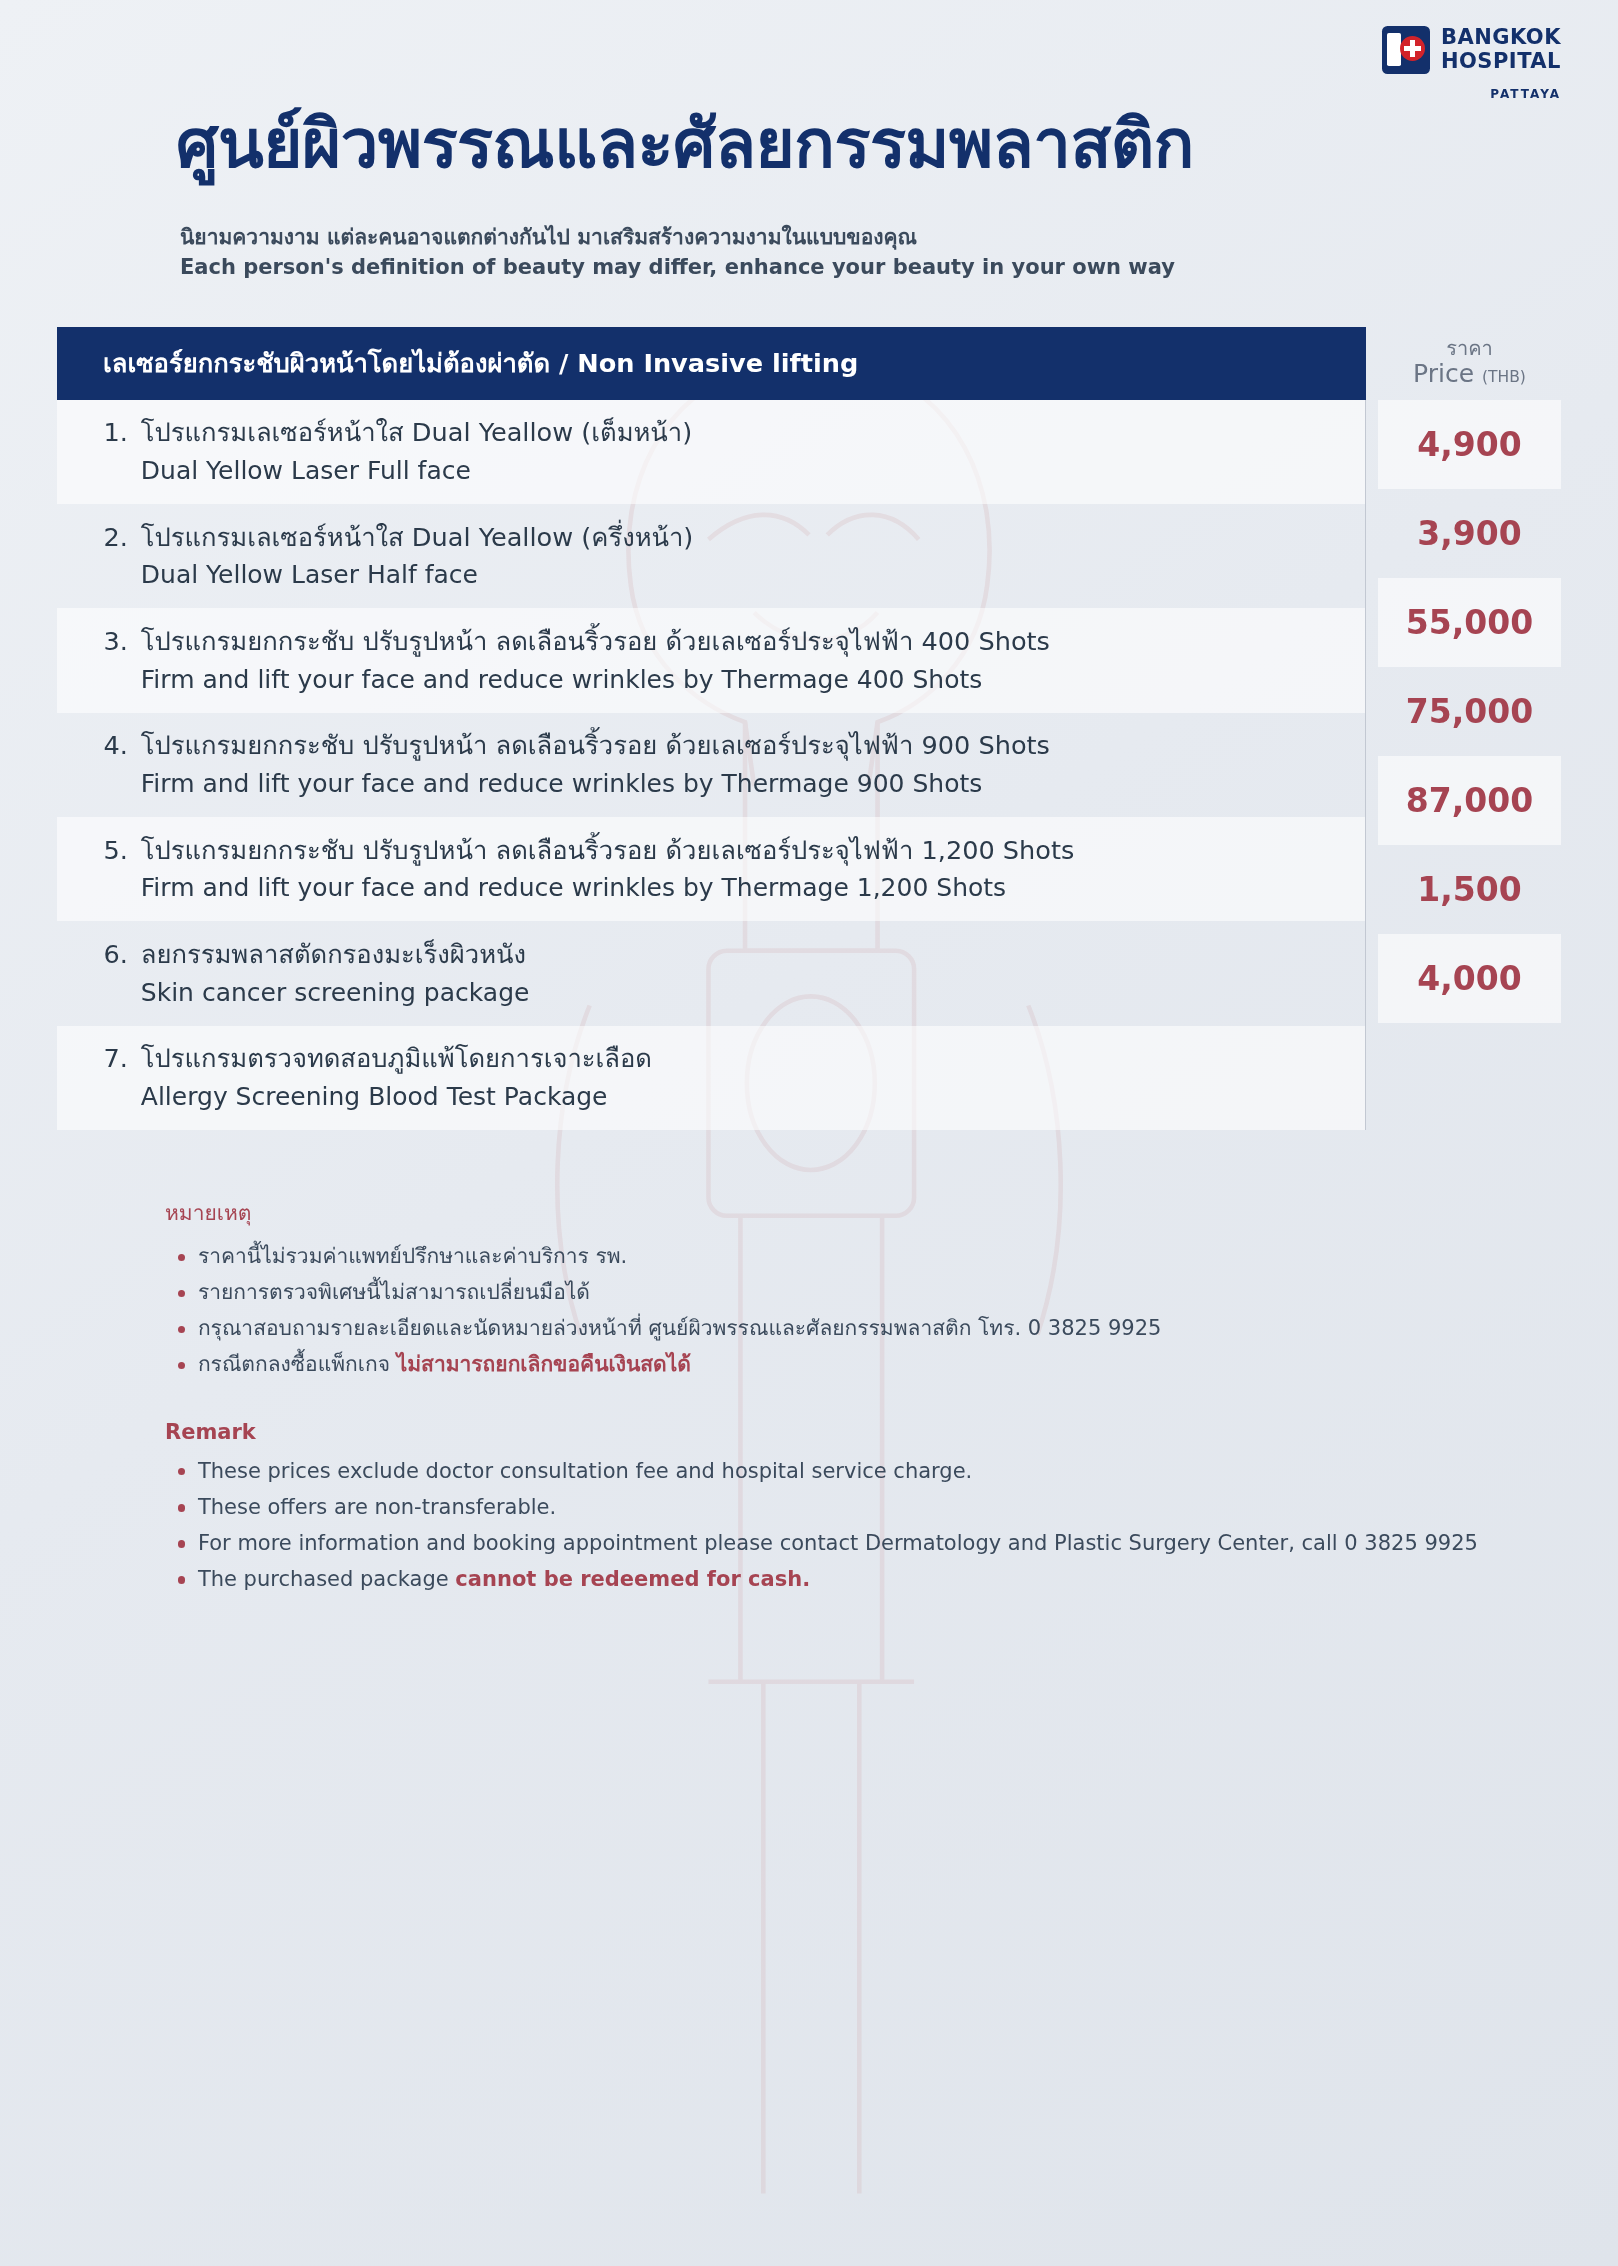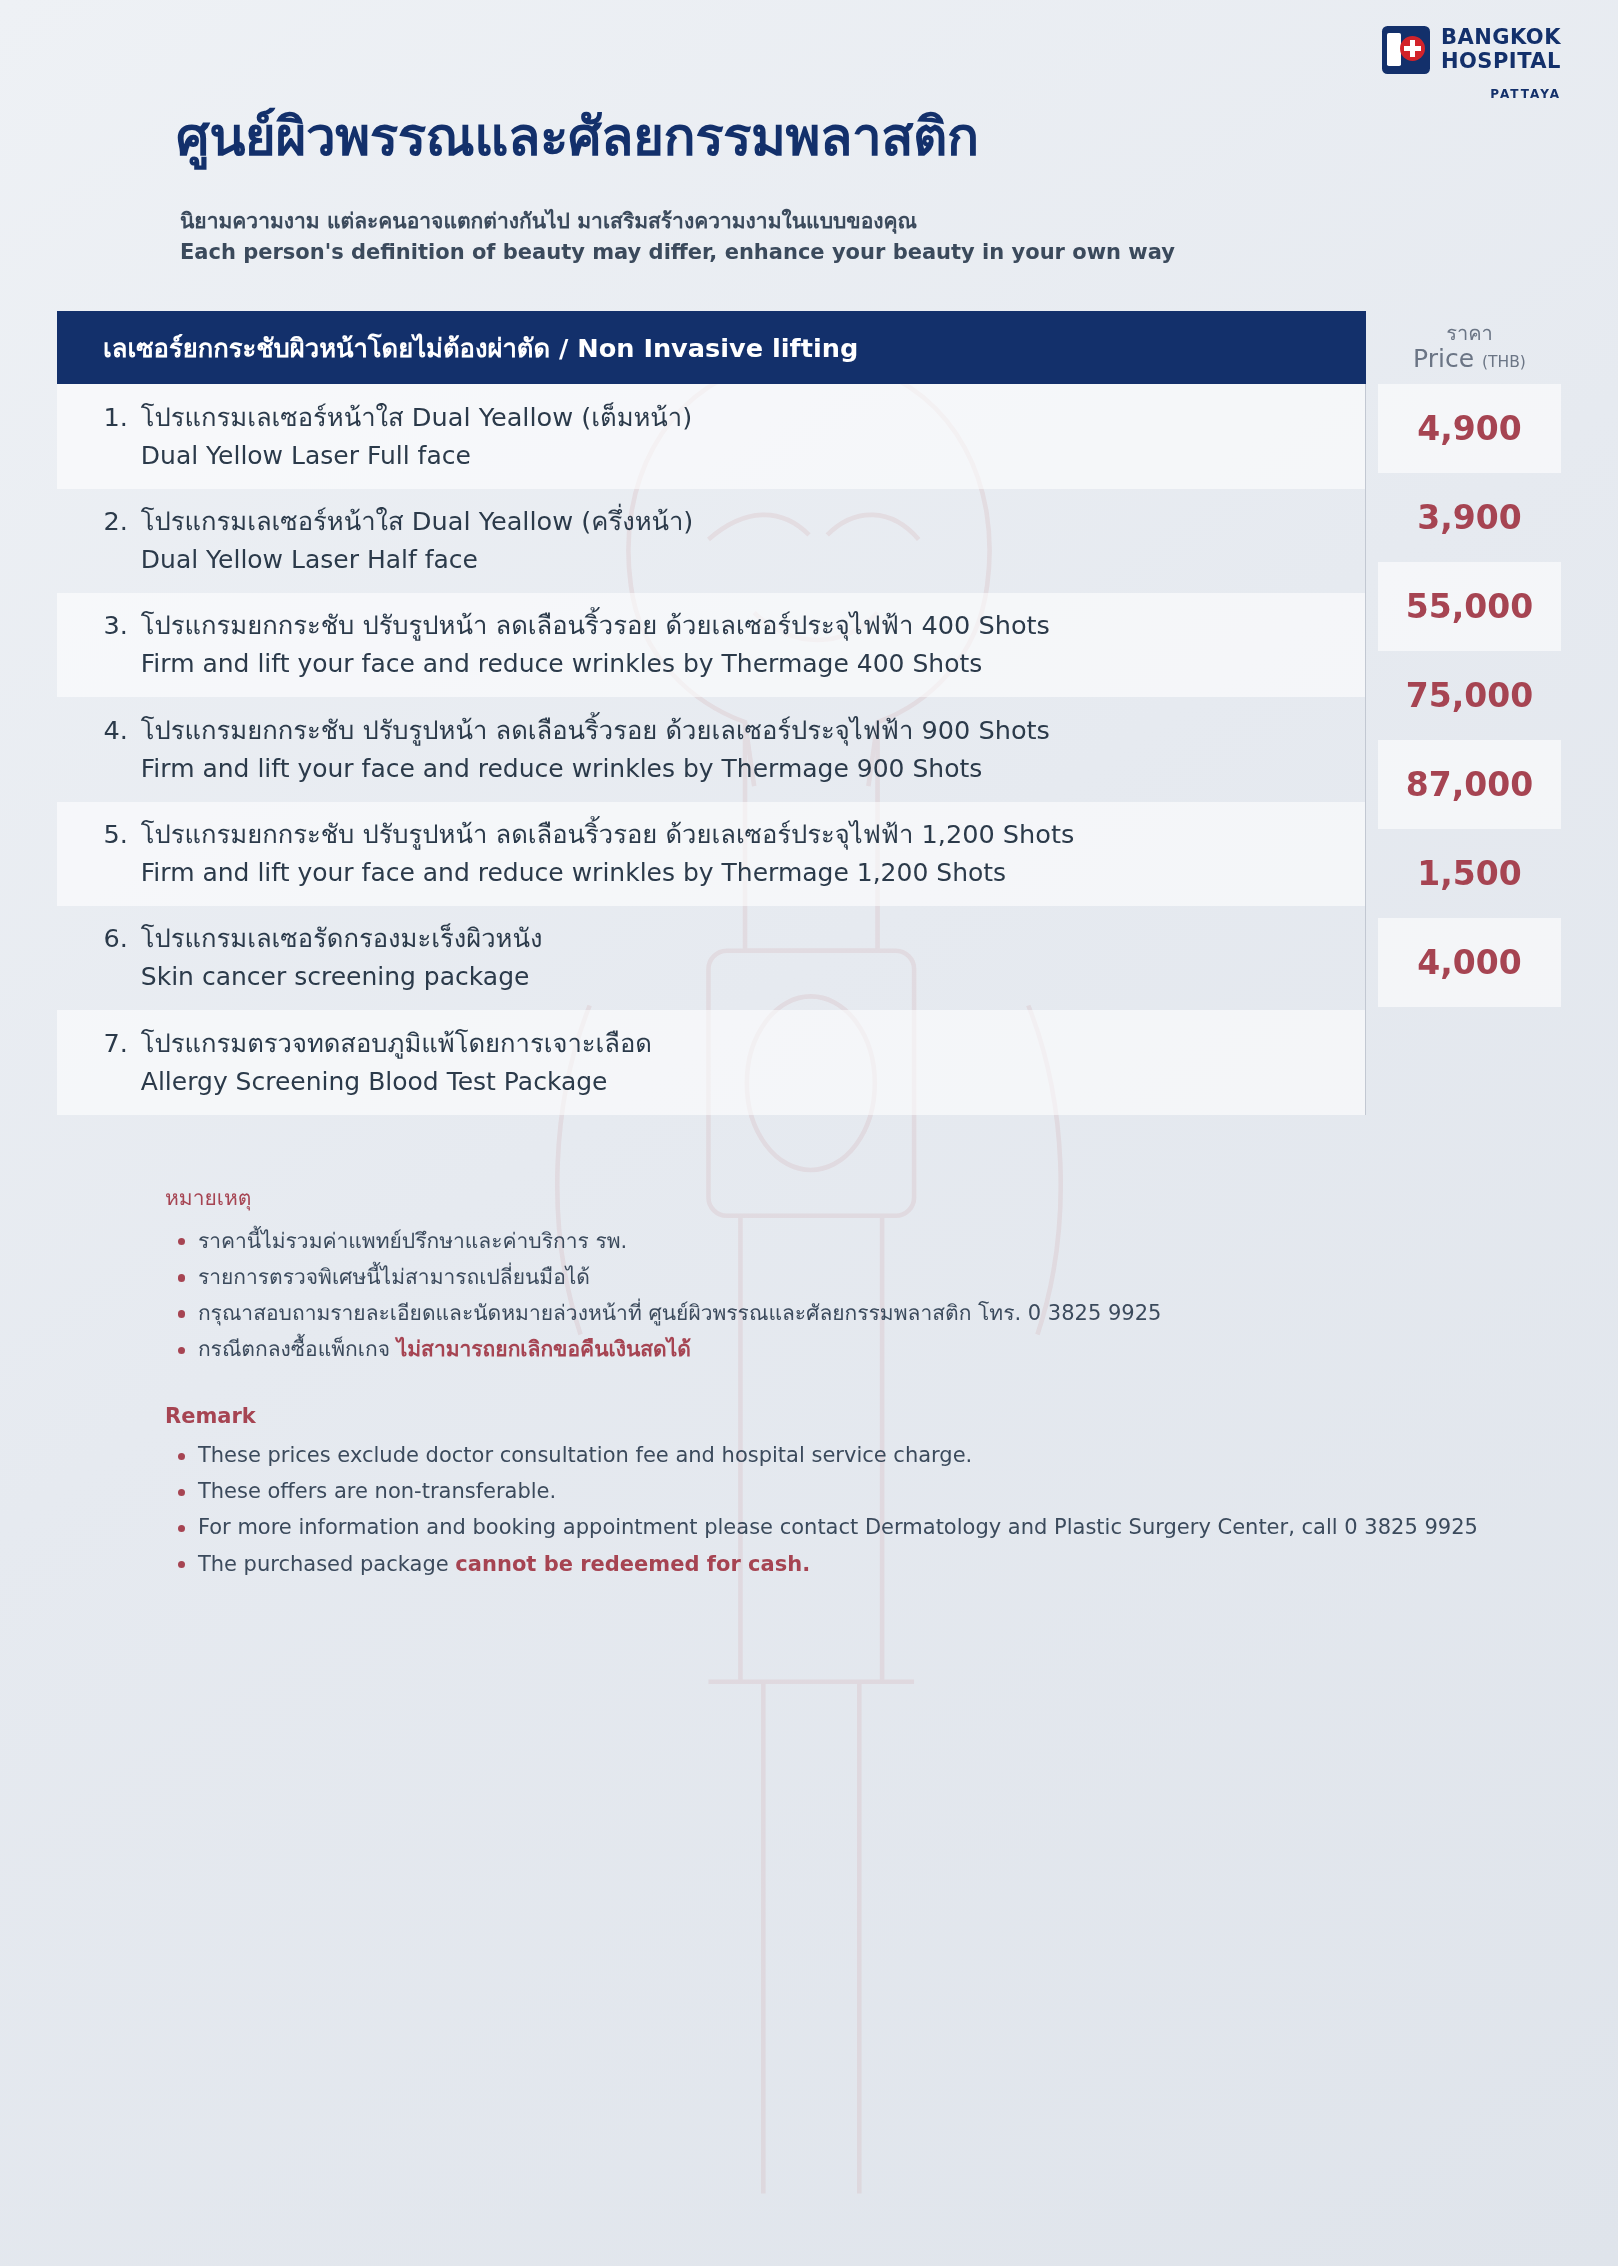--- a/index.html
+++ b/index.html
@@ -101,21 +101,21 @@
   }
 
   .content {
     position: relative;
     z-index: 3;
     padding: 0 57px;
   }
 
   .title-th {
     margin: 108px 0 0 119px;
-    font-size: 53px;
+    font-size: 67px;
     font-weight: bold;
     color: #13306b;
     letter-spacing: -0.5px;
     line-height: 1.1;
   }
   .title-en {
     margin: 7.3px 0 0 119px;
     font-size: 37px;
     color: #8b96a6;
     font-weight: normal;
@@ -339,21 +339,21 @@
           <div class="num">5.</div>
           <div class="txt">
             <div class="th">โปรแกรมยกกระชับ ปรับรูปหน้า ลดเลือนริ้วรอย ด้วยเลเซอร์ประจุไฟฟ้า 1,200 Shots</div>
             <div class="en">Firm and lift your face and reduce wrinkles by Thermage 1,200 Shots</div>
           </div>
         </div>
 
         <div class="row">
           <div class="num">6.</div>
           <div class="txt">
-            <div class="th">โปรแกรมเลเซอรัดกรองมะเร็งผิวหนัง</div>
+            <div class="th">ลยกรรมพลาสตัดกรองมะเร็งผิวหนัง</div>
             <div class="en">Skin cancer screening  package</div>
           </div>
         </div>
 
         <div class="row alt">
           <div class="num">7.</div>
           <div class="txt">
             <div class="th">โปรแกรมตรวจทดสอบภูมิแพ้โดยการเจาะเลือด</div>
             <div class="en">Allergy Screening Blood Test Package</div>
           </div>

